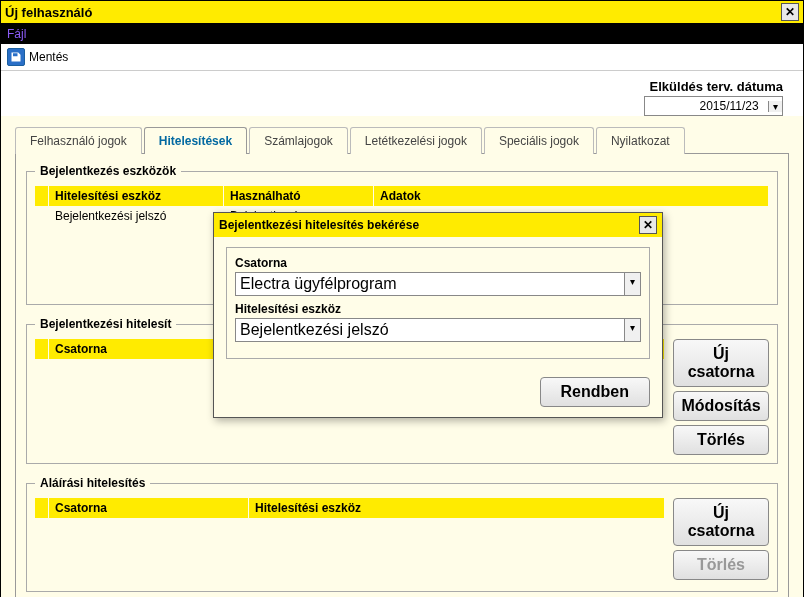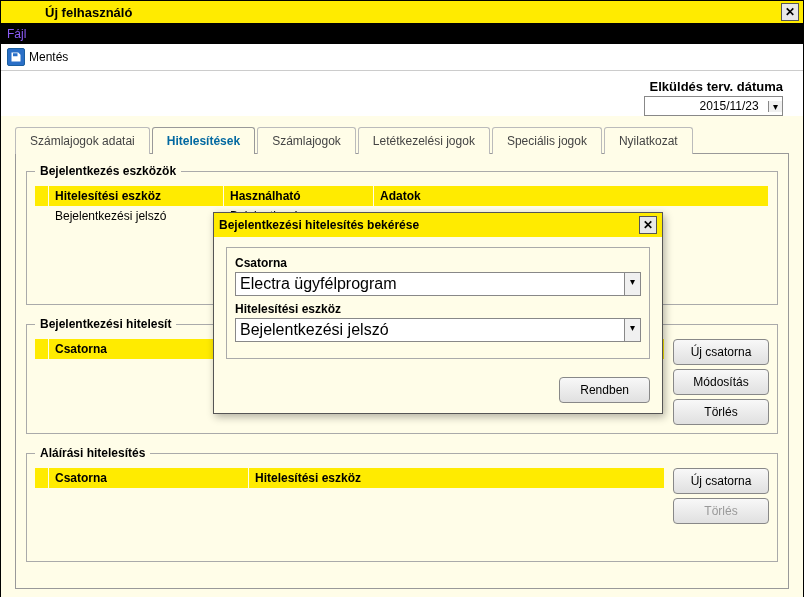--- a/index.html
+++ b/index.html
@@ -1,21 +1,21 @@
 <!DOCTYPE html>
 <html><head>
 <meta charset="utf-8">
 <style>
   * { box-sizing: border-box; margin: 0; padding: 0; }
   body { font-family: Arial, sans-serif; font-size: 12px; background: #fff; color: #000; }
   
   .window { width: 804px; border: 1px solid #000; background: #fff; }
   
   .titlebar { background: #ffeb00; display: flex; justify-content: space-between; align-items: center; padding: 2px 4px; border-bottom: 1px solid #000; }
-  .titlebar .title { font-weight: bold; font-size: 13px; margin-left: 40px; }
+  .titlebar .title { font-weight: bold; font-size: 13px; }
   .titlebar .close { width: 18px; height: 18px; border: 1px solid #555; background: #e8e8e8; display: flex; align-items: center; justify-content: center; cursor: pointer; font-weight: bold; }
   
   .menubar { background: #000; color: #8b5cf6; padding: 3px 6px; font-size: 12px; }
   .menubar span { cursor: pointer; }
   
   .toolbar { padding: 4px 6px; border-bottom: 1px solid #ccc; background: #fff; display: flex; align-items: center; gap: 4px; }
   .save-icon { width: 18px; height: 18px; display: inline-flex; align-items: center; justify-content: center; background: #2a6fc7; border: 1px solid #1a5fa0; border-radius: 2px; color: #fff; }
   .save-icon svg { width: 12px; height: 12px; }
   
   .date-zone { text-align: right; padding: 8px 20px 0 0; }
@@ -44,21 +44,21 @@
   .gutter.body { background: transparent; }
   
   .c1 { flex: 0 0 175px; }
   .c2 { flex: 0 0 150px; }
   .c3 { flex: 1; }
   
   .sec3 { display: flex; gap: 8px; }
   .sec3 .gridwrap { flex: 1; border: 0; }
   .btncol { display: flex; flex-direction: column; gap: 4px; width: 96px; }
   
-  .btn { background: linear-gradient(#f8f8f8, #e0e0e0); border: 1px solid #888; border-radius: 4px; padding: 5px 4px; font-size: 12px; font-weight: normal; cursor: pointer; text-align: center; }
+  .btn { background: linear-gradient(#f8f8f8, #e0e0e0); border: 1px solid #888; border-radius: 4px; padding: 5px 4px; font-size: 16px; font-weight: bold; cursor: pointer; text-align: center; }
   .btn:disabled, .btn.disabled { color: #999; cursor: default; }
   
   
   .dialog { position: absolute; left: 213px; top: 212px; width: 450px; border: 1px solid #555; background: #fffde8; box-shadow: 2px 3px 8px rgba(0,0,0,0.3); z-index: 10; }
   .dialog .dlg-title { background: #ffeb00; display: flex; justify-content: space-between; align-items: center; padding: 3px 5px; font-weight: bold; }
   .dialog .dlg-title .close { width: 18px; height: 18px; border: 1px solid #555; background: #e8e8e8; display: flex; align-items: center; justify-content: center; cursor: pointer; font-weight: bold; font-size: 12px; }
   .dialog .dlg-body { padding: 10px 12px 6px; }
   .dialog fieldset { border: 1px solid #aaa; background: #fffde8; padding: 6px 8px 10px; margin-bottom: 8px; }
   .dialog label { font-weight: bold; display: block; margin: 2px 0; font-size: 12px; }
   .dialog .combo { display: flex; border: 1px solid #888; background: #fff; margin-bottom: 6px; }
@@ -103,21 +103,21 @@
     <div class="date-label">Elküldés terv. dátuma</div>
     <span class="date-field">
       <input value="2015/11/23" style="">
       <span class="dd">▾</span>
     </span>
   </div>
 
   <div class="content">
 
     <div class="tabs">
-      <div class="tab">Számlajogok adatai</div>
+      <div class="tab">Felhasználó jogok</div>
       <div class="tab active">Hitelesítések</div>
       <div class="tab">Számlajogok</div>
       <div class="tab">Letétkezelési jogok</div>
       <div class="tab">Speciális jogok</div>
       <div class="tab">Nyilatkozat</div>
     </div>
 
     <div class="panel">
 
       <fieldset class="fs0">

